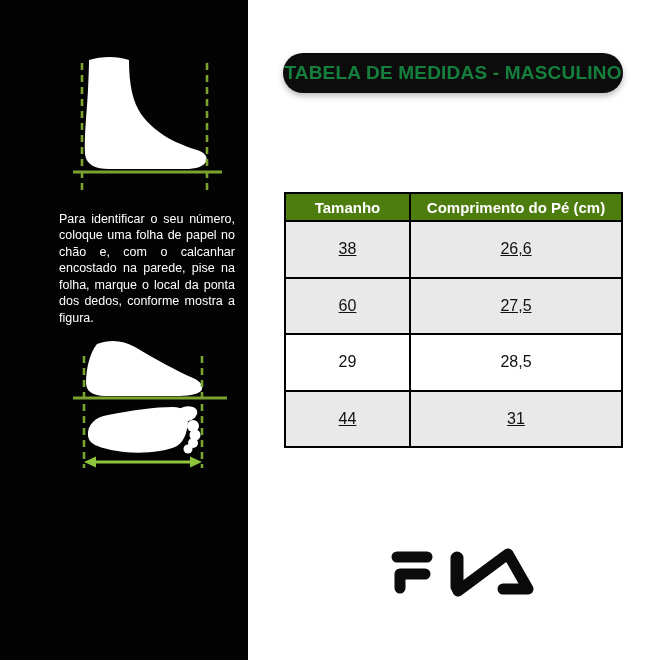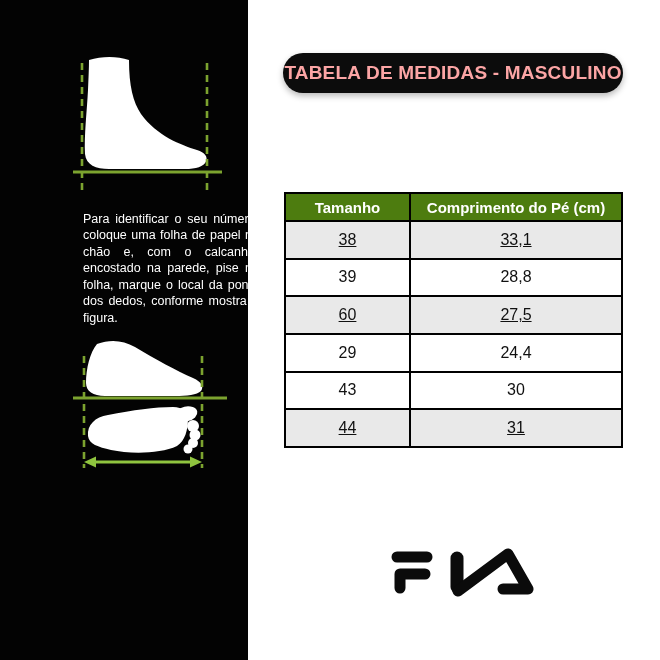--- a/index.html
+++ b/index.html
@@ -9,33 +9,33 @@
   }
   
   .left-panel{
     position:absolute;left:0;top:0;width:248px;height:660px;background:#030303;
   }
   .fig{position:absolute;}
   .fig1{left:55px;top:48px;width:180px;height:152px;}
   .fig2{left:55px;top:338px;width:180px;height:136px;}
   .instruction{
     position:absolute;left:59px;width:176px;color:#ffffff;
-    font-size:12.5px;line-height:16.5px;text-align:justify;margin-left:24px;
+    font-size:12.5px;line-height:16.5px;text-align:justify;
   }
   .instr1{top:198px;}
   .instr2{top:480px;}
   
   .title-pill{
     position:absolute;left:283px;top:53px;width:340px;height:40px;
     background:#0c0c0c;border-radius:20px;
     display:flex;align-items:center;justify-content:center;
     box-shadow:0 3px 6px rgba(0,0,0,0.28);
   }
   .title-pill span{
-    color:#fca5a5;font-weight:bold;font-size:19px;letter-spacing:.2px;white-space:nowrap;
+    color:#15803d;font-weight:bold;font-size:19px;letter-spacing:.2px;white-space:nowrap;
   }
   
   table.size-table{
     position:absolute;left:284px;top:192px;width:339px;height:256px;
     border-collapse:collapse;table-layout:fixed;
   }
   .size-table th,.size-table td{
     border:2px solid #000000;text-align:center;vertical-align:middle;padding:0;
   }
   .size-table th{
@@ -103,37 +103,29 @@
       </colgroup>
     <thead>
       <tr>
         <th>Tamanho</th>
         <th>Comprimento do Pé (cm)</th>
       </tr>
     </thead>
     <tbody>
         <tr class="alt">
           <td>38</td>
-          <td>33,1</td>
-        </tr>
-        <tr>
-          <td>39</td>
-          <td>28,8</td>
+          <td>26,6</td>
         </tr>
         <tr class="alt">
           <td>60</td>
           <td>27,5</td>
         </tr>
         <tr>
           <td>29</td>
-          <td>24,4</td>
-        </tr>
-        <tr>
-          <td>43</td>
-          <td>30</td>
+          <td>28,5</td>
         </tr>
         <tr class="alt">
           <td>44</td>
           <td>31</td>
         </tr>
       </tbody>
   </table>
 
   <svg class="fila-logo" viewBox="0 0 185 55" role="img" aria-label="FILA">
 

